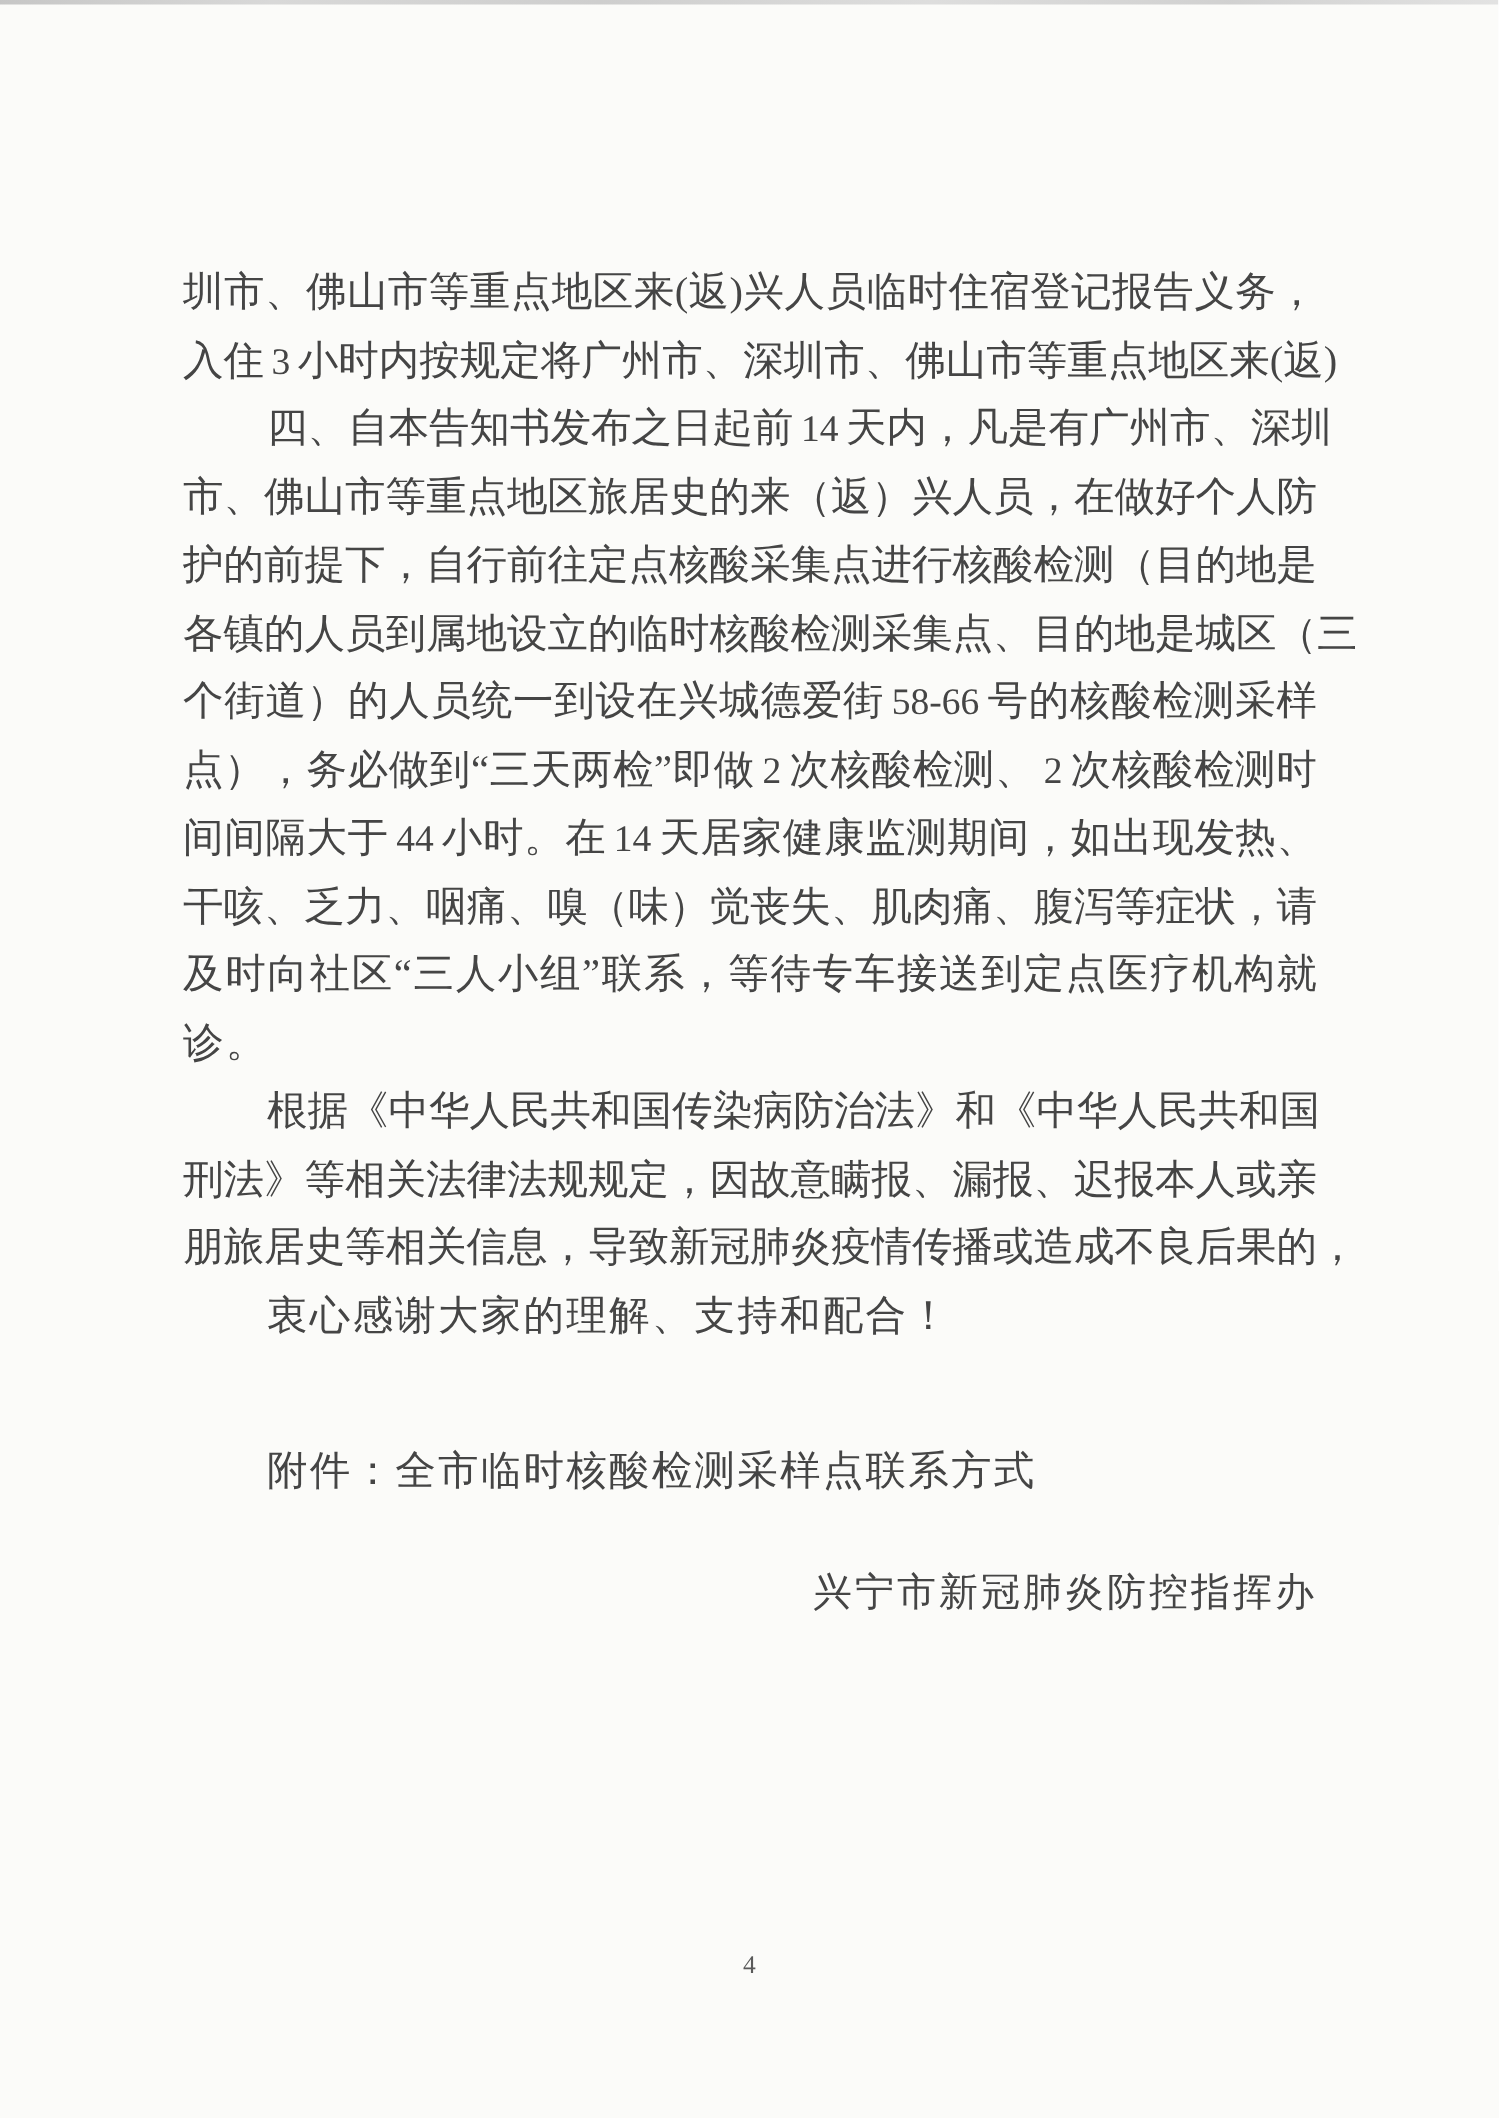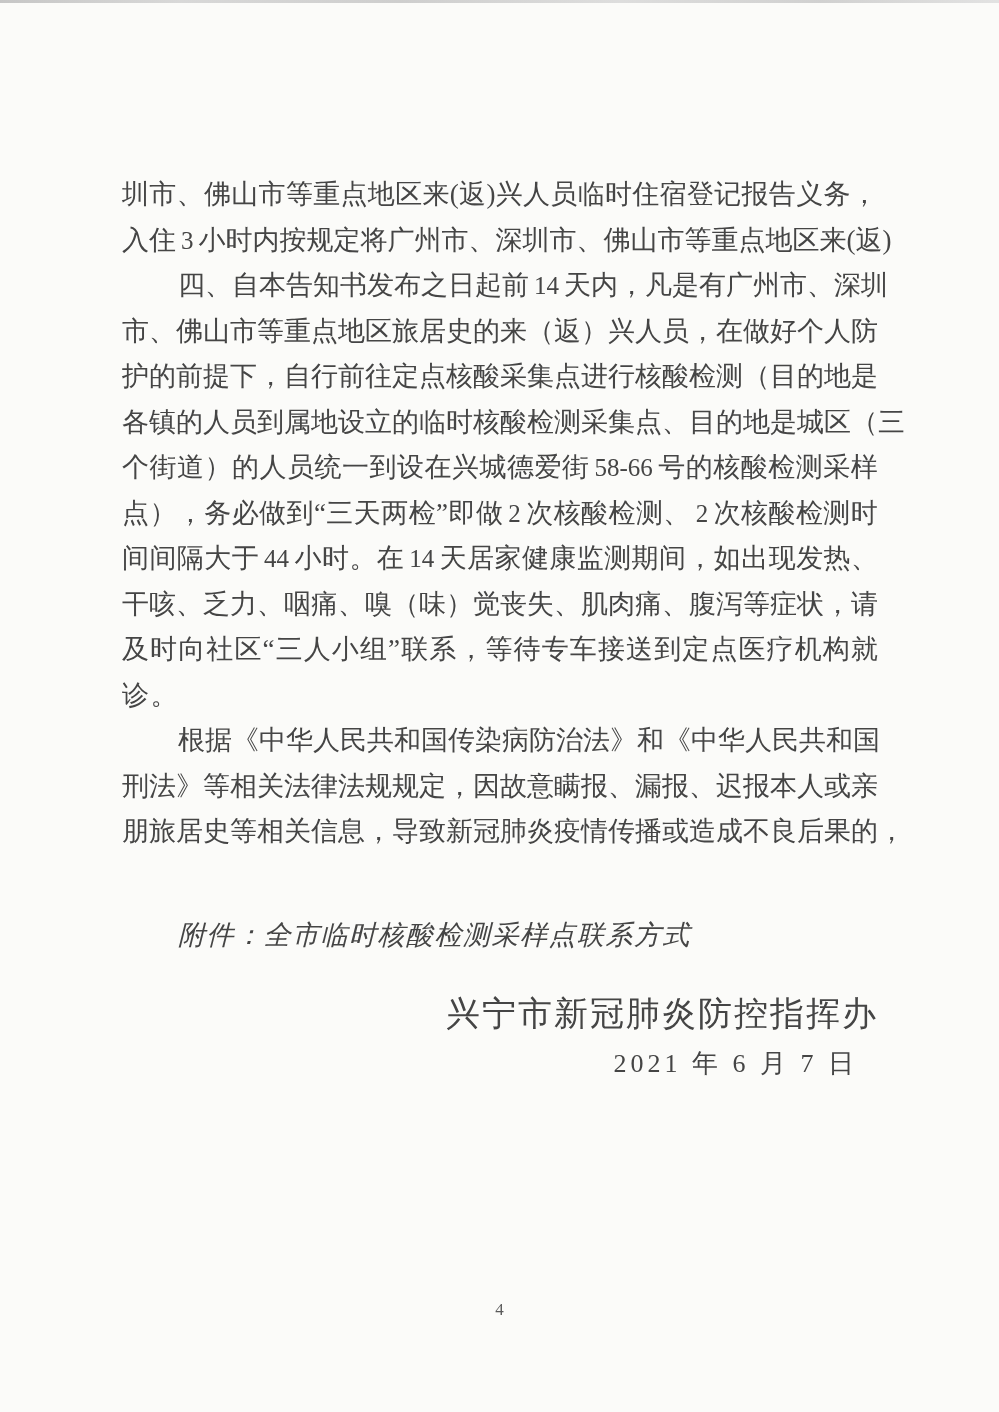--- a/index.html
+++ b/index.html
@@ -52,37 +52,35 @@
     justify-content: space-between;
     align-items: baseline;
     letter-spacing: 0;
     white-space: normal;
   }
   .line.indent {
     padding-left: 56px;
   }
   .line.gap-before {
     margin-top: 58px;
-    font-style: italic;
   }
   .line .ascii {
     font-size: 25px;
     padding: 0 5px;
     font-family: "Liberation Serif", "DejaVu Serif", serif;
   }
   .signature {
     margin-top: 34px;
     text-align: right;
   }
   .sig-org {
-    font-size: 34px;
+    font-size: 26px;
     line-height: 48px;
     letter-spacing: 2px;
     padding-right: 0px;
-    font-family: Liberation Mono, monospace;
   }
   .sig-date {
     font-size: 26px;
     line-height: 48px;
     letter-spacing: 4px;
     padding-right: 20px;
   }
   .page-number {
     position: absolute;
     left: 0;
@@ -515,21 +513,21 @@
         <span>或</span>
         <span>造</span>
         <span>成</span>
         <span>不</span>
         <span>良</span>
         <span>后</span>
         <span>果</span>
         <span>的</span>
         <span>，</span>
       </div>
+      <div class="line indent">衷心感谢大家的理解、支持和配合！</div>
       <div class="line indent gap-before">附件：全市临时核酸检测采样点联系方式</div>
       <div class="signature">
       <div class="sig-org">兴宁市新冠肺炎防控指挥办</div>
-      <div class="sig-date">2021 年 6 月 7 日</div>
     </div>
   </div>
 
   <div class="page-number">4</div>
 </div>
 
 </body></html>

